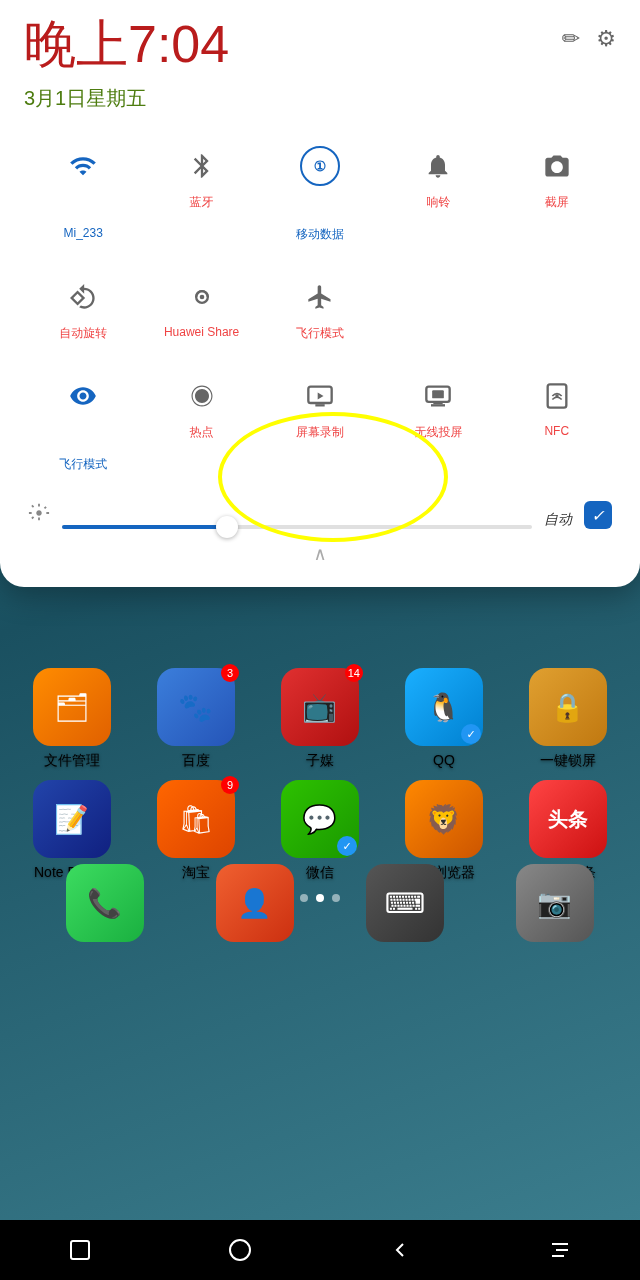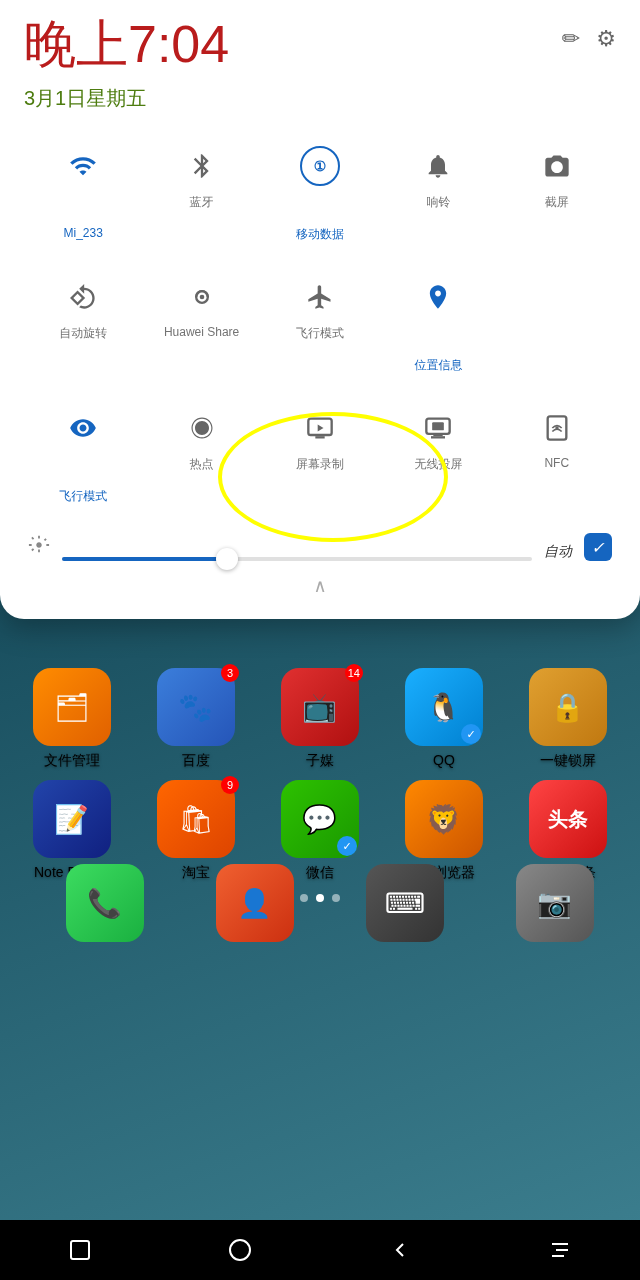--- a/index.html
+++ b/index.html
@@ -269,21 +269,21 @@
 
     .toggle-icon.active {
       color: #1565C0;
     }
     .toggle-icon.inactive {
       color: #666;
     }
 
     .toggle-label {
       font-size: 12px;
-      color: #737373;
+      color: #ef4444;
       text-align: center;
     }
     .toggle-label.active {
       color: #1565C0;
       margin-top: 32px;
     }
 
     
     .highlight-circle {
       position: absolute;
@@ -583,28 +583,20 @@
 
     <div class="toggle-item">
       <div class="toggle-icon inactive">
         <svg width="28" height="28" viewBox="0 0 24 24" fill="#666">
           <path d="M21 16v-2l-8-5V3.5c0-.83-.67-1.5-1.5-1.5S10 2.67 10 3.5V9l-8 5v2l8-2.5V19l-2 1.5V22l3.5-1 3.5 1v-1.5L13 19v-5.5l8 2.5z"></path>
         </svg>
       </div>
       <span class="toggle-label">飞行模式</span>
     </div>
 
-    <div class="toggle-item">
-      <div class="toggle-icon active">
-        <svg width="28" height="28" viewBox="0 0 24 24" fill="#1565C0">
-          <path d="M12 2C8.13 2 5 5.13 5 9c0 5.25 7 13 7 13s7-7.75 7-13c0-3.87-3.13-7-7-7zm0 9.5c-1.38 0-2.5-1.12-2.5-2.5s1.12-2.5 2.5-2.5 2.5 1.12 2.5 2.5-1.12 2.5-2.5 2.5z"></path>
-        </svg>
-      </div>
-      <span class="toggle-label active">位置信息</span>
-    </div>
 
   </div>
 
   <div class="toggle-grid">
 
     <div class="toggle-item">
       <div class="toggle-icon active">
         <svg width="28" height="28" viewBox="0 0 24 24" fill="#1565C0">
           <path d="M12 4.5C7 4.5 2.73 7.61 1 12c1.73 4.39 6 7.5 11 7.5s9.27-3.11 11-7.5c-1.73-4.39-6-7.5-11-7.5zM12 17c-2.76 0-5-2.24-5-5s2.24-5 5-5 5 2.24 5 5-2.24 5-5 5zm0-8c-1.66 0-3 1.34-3 3s1.34 3 3 3 3-1.34 3-3-1.34-3-3-3z"></path>
         </svg>

